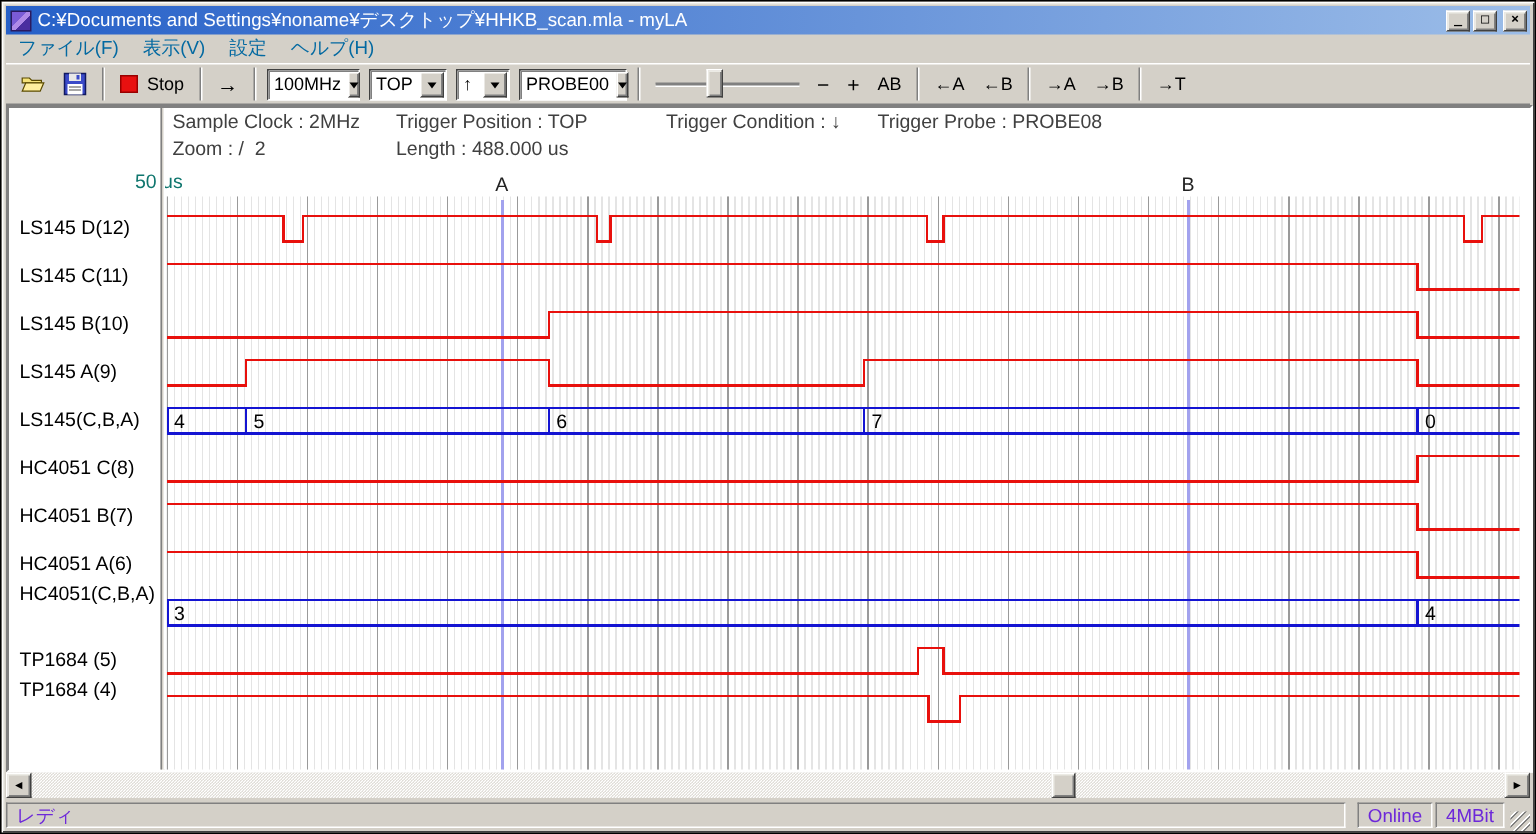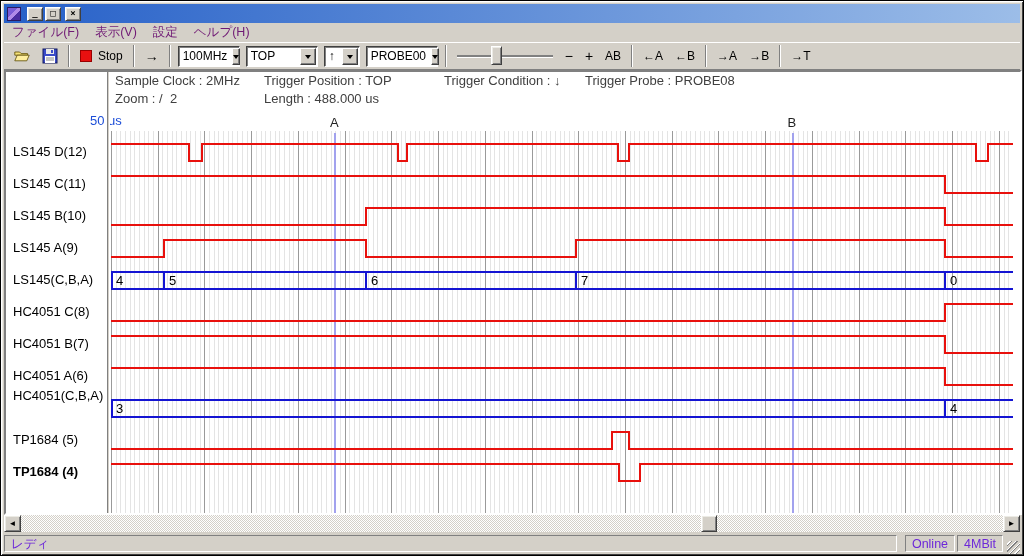--- a/index.html
+++ b/index.html
@@ -21,21 +21,21 @@
     background:linear-gradient(135deg,#7a5bd6 0 40%,#b08ae8 40% 60%,#4a2da0 60%);
     border:1px solid #2a1a60;}
   .title-text{white-space:nowrap;overflow:hidden;flex:1 1 auto;}
   .tb-btn{width:16px;height:14px;margin-left:2px;background:#d4d0c8;color:#000;
     border:1px solid;border-color:#fff #404040 #404040 #fff;
     box-shadow:inset 1px 1px 0 #ecebe5, inset -1px -1px 0 #808080;
     font-size:9px;font-weight:bold;display:flex;align-items:center;justify-content:center;
     font-family:"DejaVu Sans Mono",monospace;line-height:1;}
   .tb-btn.close{margin-left:4px;}
   
-  .menubar{position:absolute;left:3px;top:22px;right:3px;height:19px;display:flex;align-items:center;font-size:12.5px;color:#701a75;text-align:center;}
+  .menubar{position:absolute;left:3px;top:22px;right:3px;height:19px;display:flex;align-items:center;font-size:12.5px;color:#0369a1;text-align:center;}
   .menu-item{padding:2px 8px;}
   
   .toolbar{position:absolute;left:3px;top:41px;right:3px;height:28px;
     border-top:1px solid #fff;border-bottom:1px solid #808080;
     display:flex;align-items:center;padding:0 4px;font-size:12px;color:#000;}
   .tsep{width:2px;height:22px;margin:0 4px;border-left:1px solid #808080;border-right:1px solid #fff;}
   .tbtn{height:24px;display:flex;align-items:center;justify-content:space-between;padding:12px 6px;color:#000;}
   .icon-btn{width:28px;}
   .combo{height:21px;background:#fff;border:1px solid;border-color:#404040 #fff #fff #404040;
     box-shadow:inset 1px 1px 0 #808080;display:flex;align-items:center;margin:0 3px;}
@@ -47,21 +47,21 @@
   .stop-sq{width:12px;height:12px;background:#e81010;border:1px solid #900;margin-right:6px;}
   .slider{position:relative;width:96px;height:22px;margin:0 6px;}
   .slider .track{position:absolute;left:0;right:0;top:10px;height:2px;background:#808080;box-shadow:0 1px 0 #fff;}
   .slider .thumb{position:absolute;left:36%;top:1px;width:11px;height:19px;background:#d4d0c8;
     border:1px solid;border-color:#fff #404040 #404040 #fff;box-shadow:inset 1px 1px 0 #ecebe5, inset -1px -1px 0 #808080;}
   .mathbtn{font-size:14px;}
   
   .client{position:absolute;left:3px;top:69px;width:1018px;height:445px;background:#fff;
     border:2px solid;border-color:#808080 #fff #fff #808080;}
   .info-text{position:absolute;font-size:13px;color:#404040;white-space:pre;}
-  .scale-label{position:absolute;left:89px;top:112px;font-size:13px;color:#1d4ed8;}
+  .scale-label{position:absolute;left:89px;top:112px;font-size:13px;color:#0f766e;}
   .label-panel{position:absolute;left:7px;top:130px;width:99px;height:382px;}
   .ch-label{position:absolute;left:5px;font-size:13px;color:#000;white-space:nowrap;height:18px;line-height:18px;}
   .vdivider{position:absolute;left:106px;top:71px;width:3px;height:441px;
     border-left:1px solid #808080;border-right:1px solid #fff;background:#d4d0c8;}
   .wave-area{position:absolute;left:110px;top:130px;width:902px;height:382px;background-color:#fff;
     background-image:
       repeating-linear-gradient(to right,#9a9a9a 0 1px,transparent 1px 46.73px),
       repeating-linear-gradient(to right,#e4e4e4 0 1px,transparent 1px 4.673px);}
   .wave-area svg{position:absolute;left:0;top:0;}
   .cursor-labels{position:absolute;left:110px;top:114px;width:902px;height:16px;}
@@ -88,20 +88,21 @@
   .grip{width:13px;height:13px;margin-left:2px;align-self:flex-end;
     background:repeating-linear-gradient(135deg,transparent 0 2px,#fff 2px 3px,#808080 3px 4px);}
 </style>
 </head>
 <body>
 
 <div class="window">
 
   <div class="titlebar">
     <div class="app-icon"></div>
+    <div class="title-text">C:¥Documents and Settings¥noname¥デスクトップ¥HHKB_scan.mla - myLA</div>
     <div class="tb-btn">_</div>
     <div class="tb-btn">□</div>
     <div class="tb-btn close">×</div>
   </div>
 
   <div class="menubar">
     <div class="menu-item">ファイル(F)</div>
     <div class="menu-item">表示(V)</div>
     <div class="menu-item">設定</div>
     <div class="menu-item">ヘルプ(H)</div>
@@ -131,21 +132,21 @@
     </div>
     <div class="tsep"></div>
     <div class="tbtn mathbtn">→</div>
     <div class="tsep"></div>
     <div class="combo" style="width:62px">
       <span class="val">100MHz</span>
       <span class="drop">
           <span class="tri-down"></span>
         </span>
     </div>
-    <div class="combo" style="width:72px">
+    <div class="combo" style="width:52px">
       <span class="val">TOP</span>
       <span class="drop">
           <span class="tri-down"></span>
         </span>
     </div>
     <div class="combo" style="width:36px">
       <span class="val">↑</span>
       <span class="drop">
           <span class="tri-down"></span>
         </span>
@@ -194,21 +195,21 @@
       <div class="ch-label" style="top: 12px;">LS145 D(12)</div>
       <div class="ch-label" style="top: 44px;">LS145 C(11)</div>
       <div class="ch-label" style="top: 76px;">LS145 B(10)</div>
       <div class="ch-label" style="top: 108px;">LS145 A(9)</div>
       <div class="ch-label" style="top: 140px;">LS145(C,B,A)</div>
       <div class="ch-label" style="top: 172px;">HC4051 C(8)</div>
       <div class="ch-label" style="top: 204px;">HC4051 B(7)</div>
       <div class="ch-label" style="top: 236px;">HC4051 A(6)</div>
       <div class="ch-label" style="top: 256px;">HC4051(C,B,A)</div>
       <div class="ch-label" style="top: 300px;">TP1684 (5)</div>
-      <div class="ch-label" style="top: 332px; font-weight: bold;">TP1684 (4)</div>
+      <div class="ch-label" style="top: 320px;">TP1684 (4)</div>
     </div>
   <div class="vdivider"></div>
 
   <div class="wave-area">
     <svg id="wave-svg" width="902" height="382" viewBox="0 0 902 382">
         <line x1="224.1" y1="2" x2="224.1" y2="382" stroke="#a2a2ee" stroke-width="2" shape-rendering="crispEdges"></line>
         <line x1="681.6" y1="2" x2="681.6" y2="382" stroke="#a2a2ee" stroke-width="2" shape-rendering="crispEdges"></line>
         <path d="M0 13 H78.1 V30 H90.9 V13 H287 V30 H296 V13 H507 V30 H518 V13 H865 V30 H877 V13 H902" fill="none" stroke="#e8100c" stroke-width="1.6" shape-rendering="crispEdges"></path>
         <path d="M0 45 H834 V62 H902" fill="none" stroke="#e8100c" stroke-width="1.6" shape-rendering="crispEdges"></path>
         <path d="M0 94 H254.9 V77 H834 V94 H902" fill="none" stroke="#e8100c" stroke-width="1.6" shape-rendering="crispEdges"></path>

